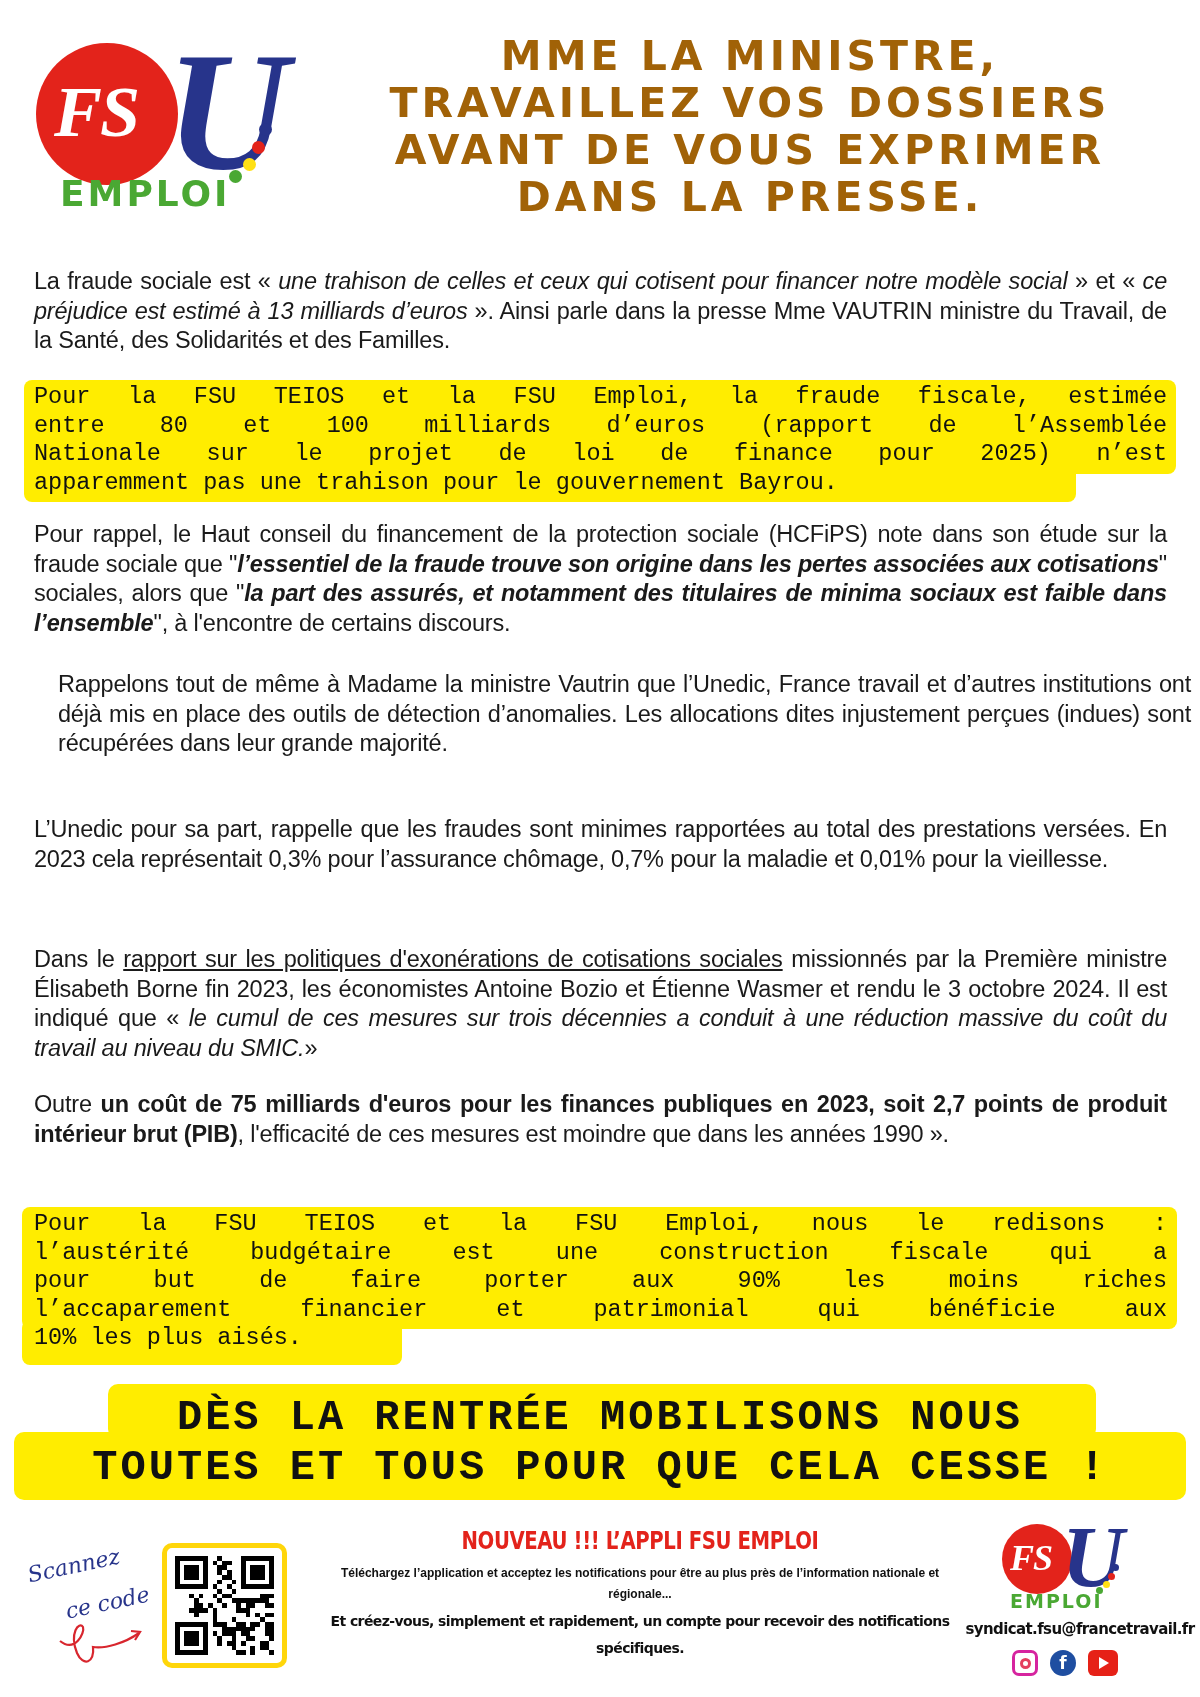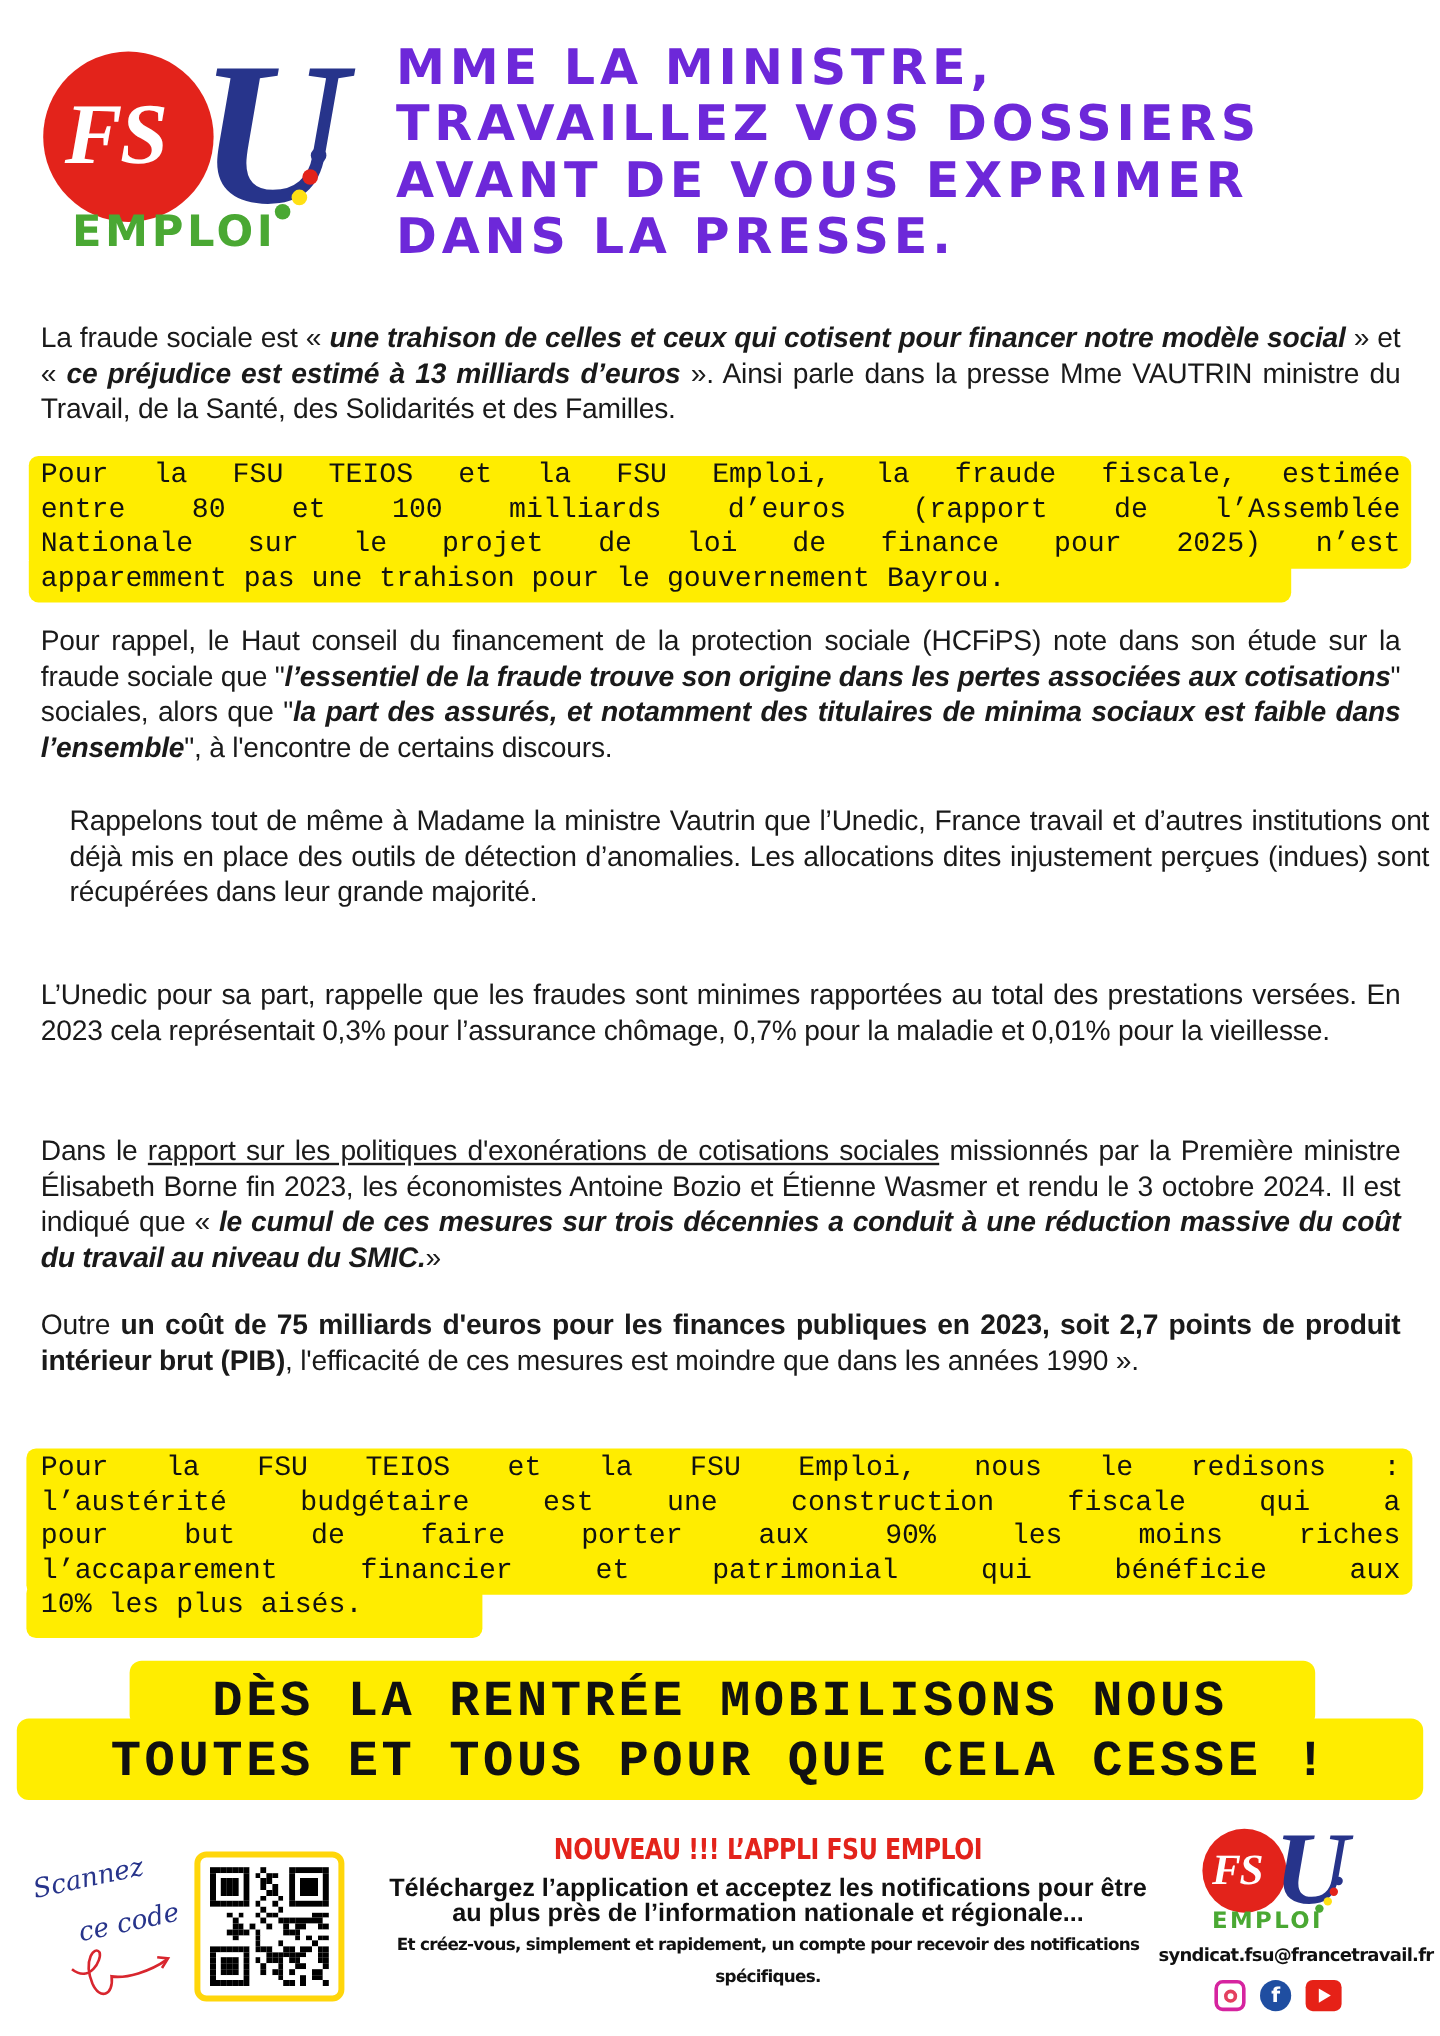--- a/index.html
+++ b/index.html
@@ -11,26 +11,26 @@
   .logo-circle { position: absolute; left: 2px; top: 15px; width: 142px; height: 142px; border-radius: 50%; background: #e3231b; }
   .logo-fs { position: absolute; left: 20px; top: 48px; font-family: "Liberation Serif", "DejaVu Serif", serif; font-style: italic; font-weight: bold; font-size: 72px; color: #ffffff; letter-spacing: -2px; line-height: 1; }
   .logo-u { position: absolute; left: 132px; top: -2px; font-family: "Liberation Serif", "DejaVu Serif", serif; font-style: italic; font-weight: bold; font-size: 170px; color: #27348b; line-height: 1; }
   .dot { position: absolute; width: 13px; height: 13px; border-radius: 50%; }
   .dot.blue { left: 225px; top: 95px; background: #27348b; }
   .dot.red { left: 218px; top: 113px; background: #e3231b; }
   .dot.yellow { left: 209px; top: 130px; background: #ffe014; }
   .dot.green { left: 195px; top: 142px; background: #4aa833; }
   .logo-emploi { position: absolute; left: 26px; top: 148px; font-family: "DejaVu Sans", sans-serif; font-weight: bold; font-size: 36px; letter-spacing: 3px; color: #4aa833; line-height: 1; }
 
-  .title { position: absolute; left: 330px; top: 33px; width: 840px; text-align: left; font-family: "DejaVu Sans", sans-serif; font-weight: bold; font-size: 41px; line-height: 47px; letter-spacing: 4px; color: #6d28d9; }
+  .title { position: absolute; left: 330px; top: 33px; width: 840px; text-align: center; font-family: "DejaVu Sans", sans-serif; font-weight: bold; font-size: 41px; line-height: 47px; letter-spacing: 4px; color: #a16207; }
   .title span { display: block; }
 
   
   .para { position: absolute; left: 34px; width: 1133px; font-family: "Liberation Sans", "DejaVu Sans", sans-serif; font-size: 23.5px; line-height: 29.5px; text-align: justify; color: #1a1a1a; letter-spacing: -0.2px; }
-  .para i { font-style: italic; font-weight: bold; }
+  .para i { font-style: italic; }
   .para b { font-weight: bold; }
   .para u { text-decoration: underline; }
   .p1 { top: 267px; }
   .p2 { top: 520px; }
   .p3 { top: 670px; margin-left: 24px; }
   .p4 { top: 815px; }
   .p5 { top: 945px; }
   .p6 { top: 1090px; }
 
   
@@ -58,21 +58,21 @@
   .scan { position: absolute; left: 25px; top: 1545px; width: 130px; height: 120px; }
   .scan-text { position: absolute; font-family: "DejaVu Serif", serif; font-style: italic; color: #27348b; font-size: 22px; transform: rotate(-12deg); }
   .scan-text.t1 { left: 2px; top: 8px; }
   .scan-text.t2 { left: 40px; top: 45px; }
   .qr-frame { position: absolute; left: 162px; top: 1543px; width: 125px; height: 125px; border: 5px solid #ffd60a; border-radius: 10px; background: #fff; padding: 8px; }
   .qr { width: 100%; height: 100%; display: grid; grid-template-columns: repeat(21, 1fr); grid-template-rows: repeat(21, 1fr); }
   .qr div { background: #000; }
   .qr div.w { background: #fff; }
 
   .app-title { position: absolute; left: 330px; top: 1527px; width: 620px; text-align: center; font-family: "DejaVu Sans", sans-serif; font-weight: bold; font-size: 24px; color: #e3231b; letter-spacing: -0.5px; transform: scaleX(0.82); transform-origin: center; }
-  .app-desc { position: absolute; left: 310px; top: 1563px; width: 660px; text-align: center; font-family: "Liberation Sans", sans-serif; font-weight: bold; font-size: 21px; line-height: 21px; color: #111; }
+  .app-desc { position: absolute; left: 310px; top: 1563px; width: 660px; text-align: center; font-family: "Liberation Sans", sans-serif; font-weight: bold; font-size: 12px; line-height: 21px; color: #111; }
   .app-desc2 { position: absolute; left: 310px; top: 1608px; width: 660px; text-align: center; font-family: "DejaVu Sans", sans-serif; font-weight: bold; font-size: 14px; line-height: 27px; color: #111; letter-spacing: -0.6px; }
 
   .logo-sm { position: absolute; left: 1002px; top: 1516px; width: 150px; height: 100px; }
   .logo-sm .logo-circle { left: 0; top: 8px; width: 70px; height: 70px; }
   .logo-sm .logo-fs { left: 8px; top: 24px; font-size: 36px; letter-spacing: -1px; }
   .logo-sm .logo-u { left: 60px; top: -2px; font-size: 86px; }
   .logo-sm .dot { width: 7px; height: 7px; }
   .logo-sm .dot.blue { left: 110px; top: 48px; }
   .logo-sm .dot.red { left: 106px; top: 57px; }
   .logo-sm .dot.yellow { left: 101px; top: 65px; }

